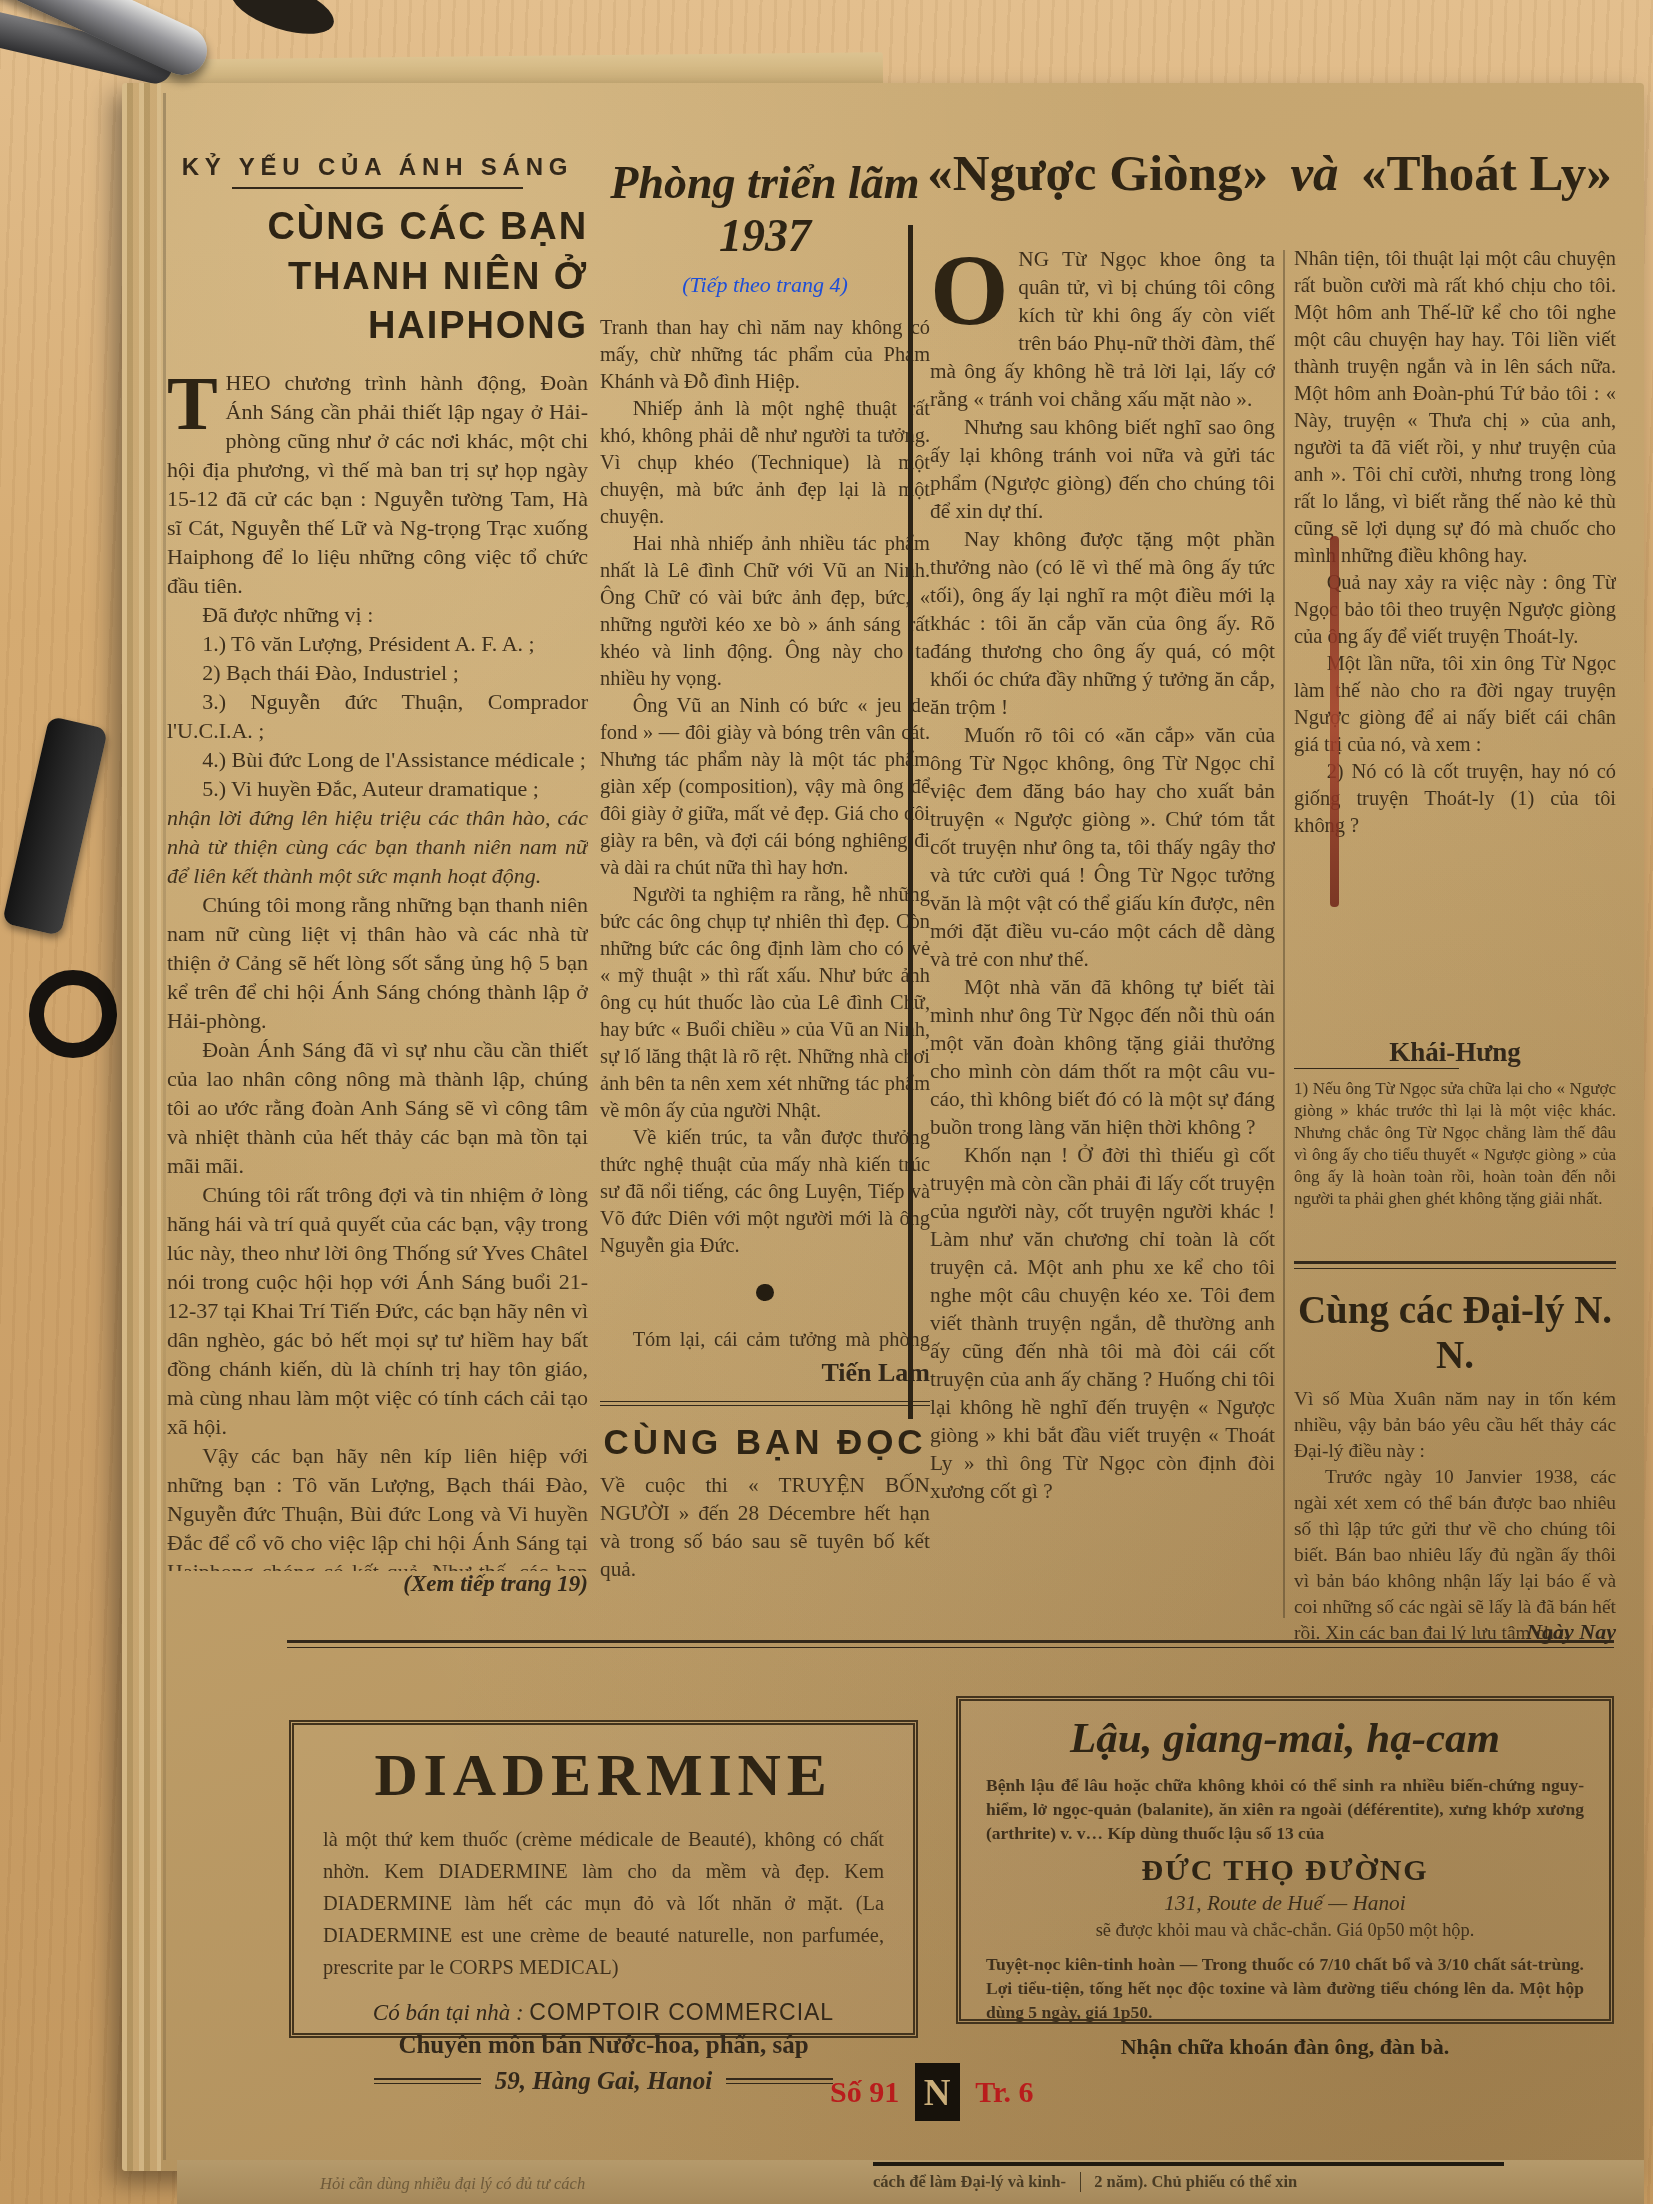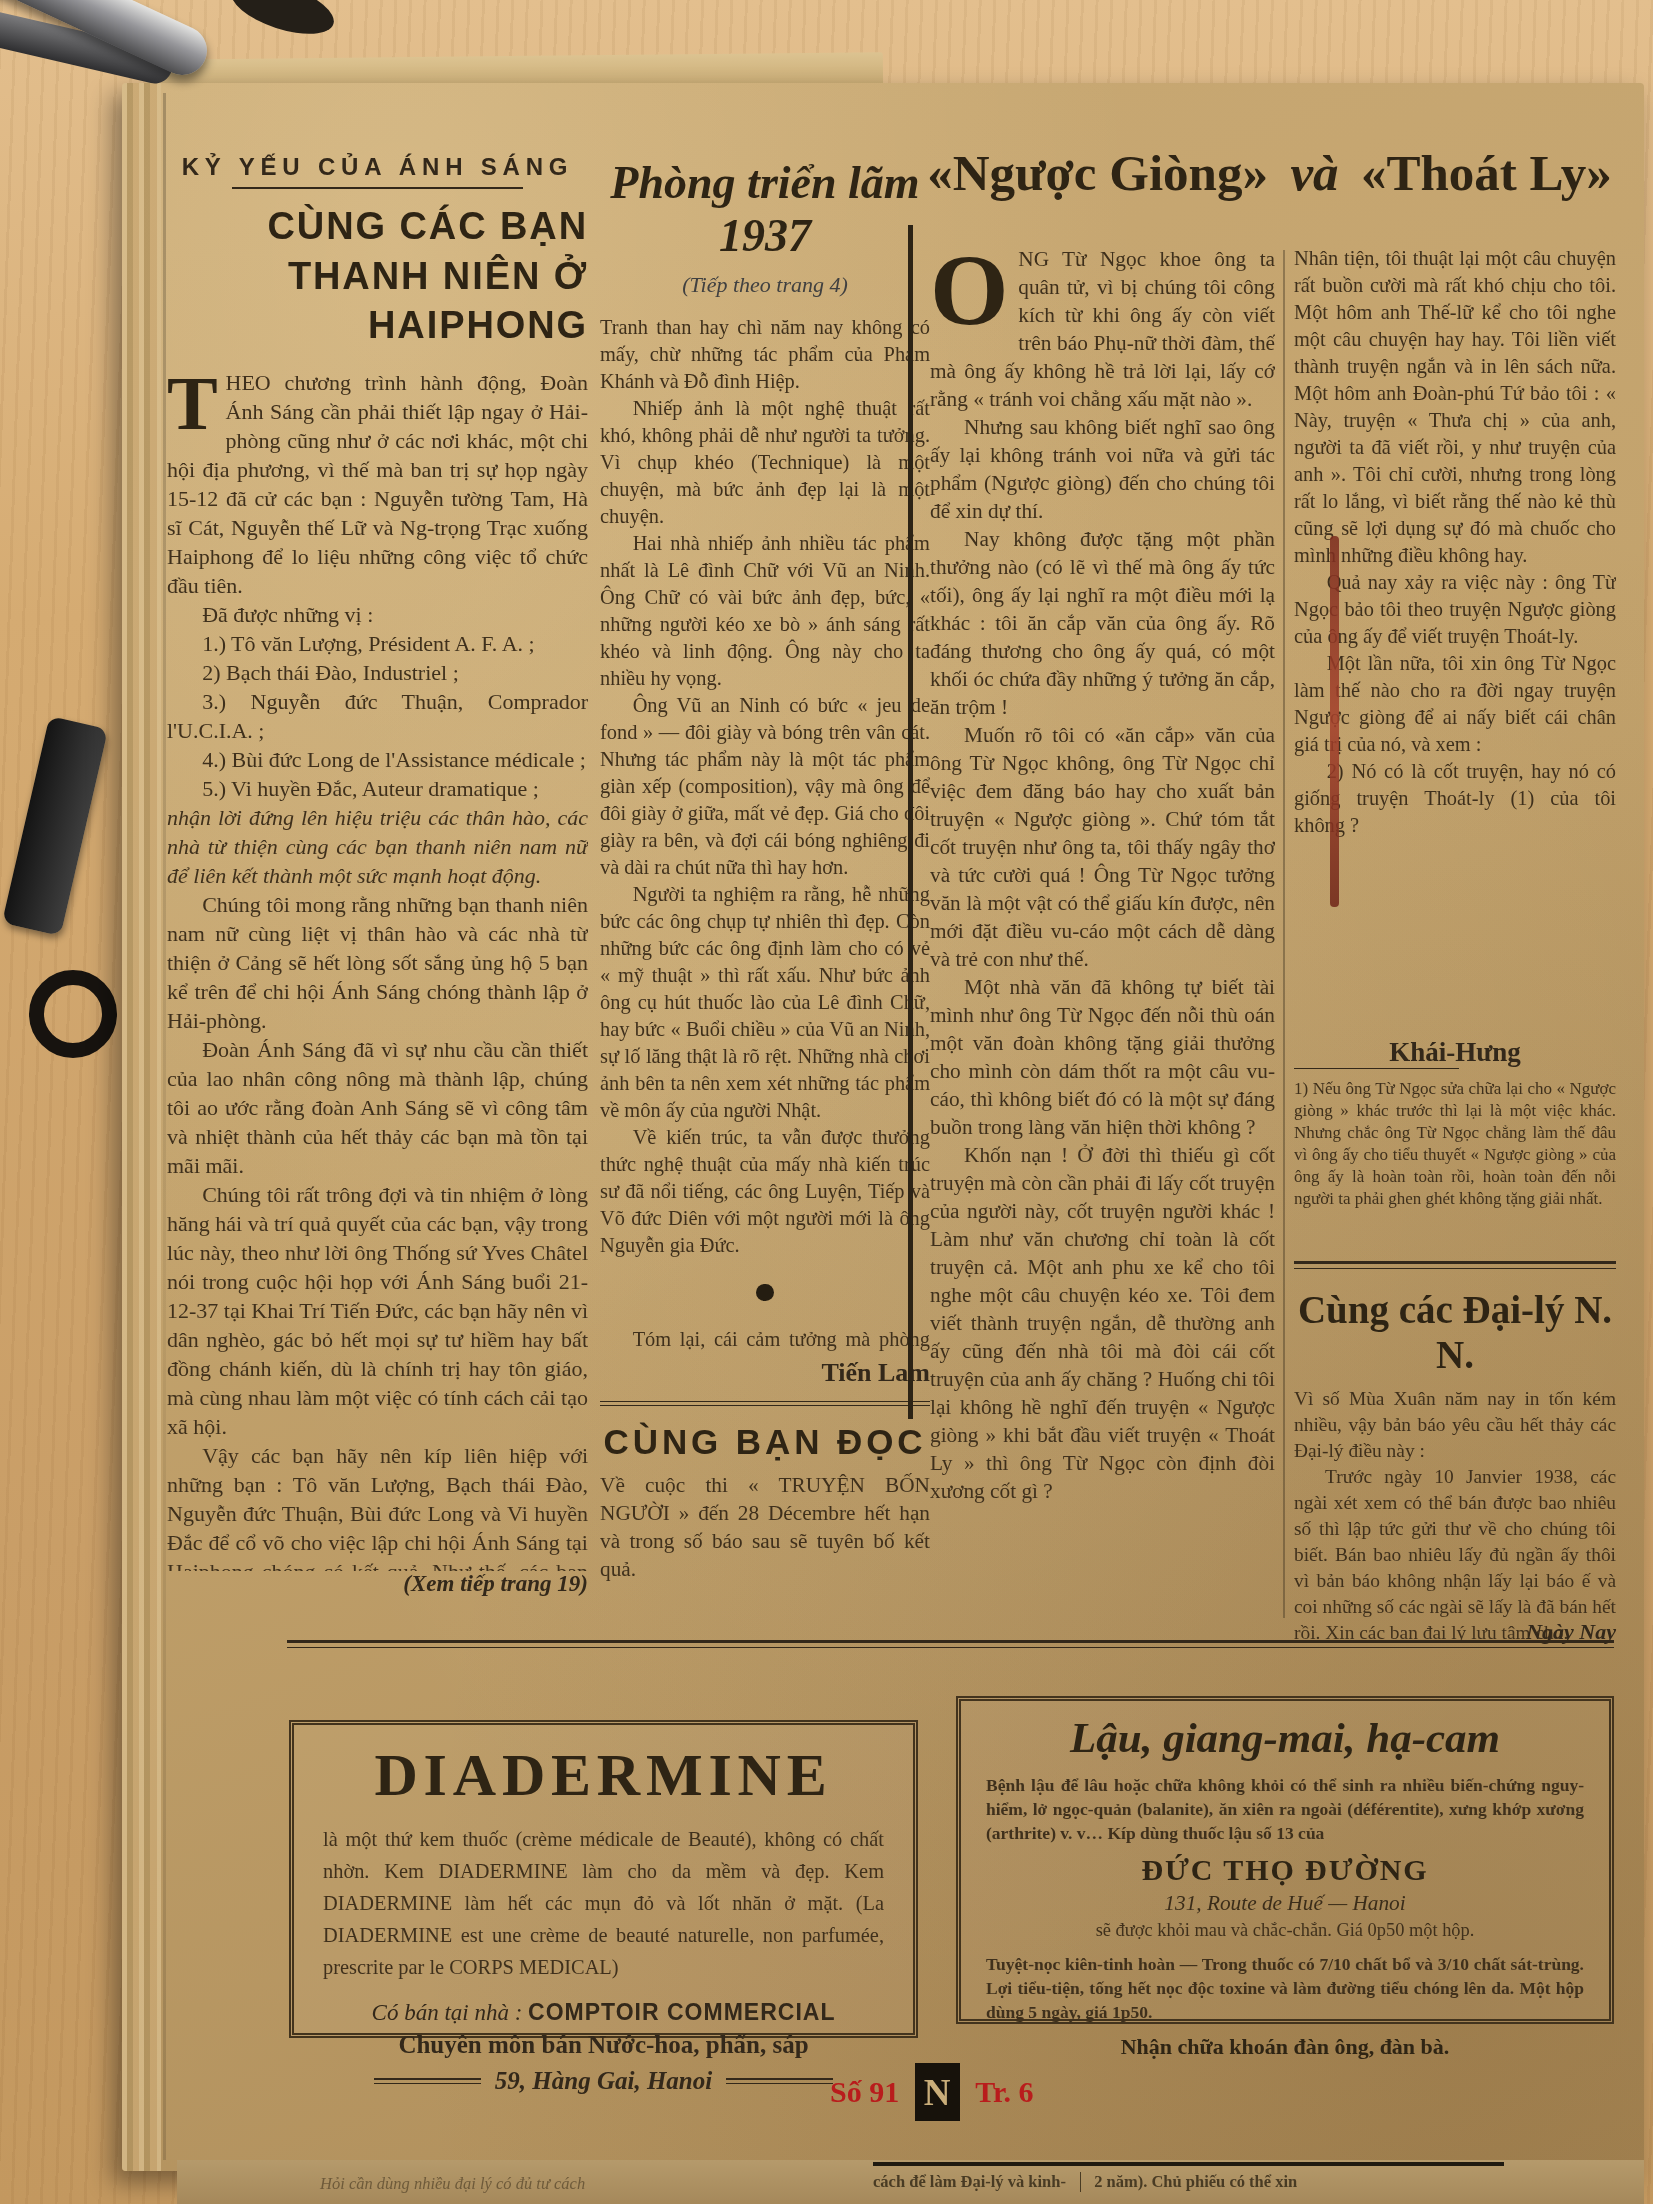--- a/index.html
+++ b/index.html
@@ -45,38 +45,38 @@
   .btxt p.ital{font-style:italic;}
   .dropcap{float:left;font-weight:bold;color:#2e2414;}
   .sig{text-align:right;font-weight:bold;color:#33281a;}
   .kicker{font-family:"Liberation Sans","DejaVu Sans",sans-serif;font-weight:700;
     letter-spacing:5.8px;font-size:24px;color:#33281a;text-align:center;}
   .kick-ul{width:291px;height:0;border-bottom:2.9px solid #33281a;margin:5.8px auto 0;}
   .c1title{font-family:"Liberation Sans","DejaVu Sans",sans-serif;font-weight:700;
     font-size:38px;line-height:1.3;text-align:right;color:#2e2414;letter-spacing:1.9px;}
   .c2title{font-style:italic;font-weight:bold;font-size:46px;line-height:1.15;
     text-align:center;color:#2e2414;}
-  .c2sub{font-style:italic;font-size:22px;text-align:center;color:#404040;margin-top:9.7px;}
+  .c2sub{font-style:italic;font-size:22px;text-align:center;color:#1d4ed8;margin-top:9.7px;}
   .headline{font-weight:bold;font-size:51px;text-align:center;color:#2e2414;white-space:nowrap;}
   .headline .mid{font-style:italic;font-weight:bold;padding:0 9.7px;}
   .ruledbl{border-top:3.9px solid #33281a;border-bottom:1.9px solid #33281a;height:3.9px;}
   .rulethin{border-top:1.9px solid #33281a;border-bottom:1px solid #33281a;height:2.9px;}
   .vrule{background:#2c2315;}
   .sepdot{width:17.5px;height:17.5px;border-radius:50%;background:#241d11;margin:25px auto;}
   .h-sans{font-family:"Liberation Sans","DejaVu Sans",sans-serif;font-weight:700;
     font-size:35px;letter-spacing:3.9px;text-align:center;color:#2e2414;}
   .h-serif{font-weight:bold;font-size:39px;text-align:center;color:#2e2414;}
   .fnrule{width:165px;border-top:1.9px solid #33281a;margin-bottom:9.7px;}
   
   .adbox{border:5.8px double #42331d;background:rgba(255,244,210,.05);}
   .ad1-title{font-weight:bold;font-size:60px;letter-spacing:5.8px;text-align:center;color:#2e2414;}
   .ad1-body{font-size:20.4px;line-height:32px;text-align:justify;color:#3f301c;margin-top:13.6px;}
   .ad1-seller{text-align:center;font-size:23px;margin-top:15.5px;color:#33281a;}
   .ad1-seller .lbl{font-style:italic;}
-  .ad1-seller .nm{font-family:"Liberation Sans","DejaVu Sans",sans-serif;font-weight:700;letter-spacing:1px;}
+  .ad1-seller .nm{font-family:"Liberation Sans","DejaVu Sans",sans-serif;font-weight:400;letter-spacing:1px;}
   .ad1-line2{text-align:center;font-weight:bold;font-size:25px;margin-top:5.8px;color:#33281a;}
   .ad1-addr{display:flex;align-items:center;justify-content:center;gap:13.6px;margin-top:7.8px;}
   .ad1-addr .rl{width:107px;border-top:2.9px double #33281a;height:2.9px;border-bottom:1px solid #33281a;}
   .ad1-addr .tx{font-style:italic;font-weight:bold;font-size:25px;color:#33281a;}
   .ad2-title{font-style:italic;font-weight:bold;font-size:43px;text-align:center;color:#2e2414;}
   .ad2-body{font-size:17.5px;font-weight:bold;line-height:24px;text-align:justify;color:#3f301c;margin-top:11.6px;}
   .ad2-store{font-weight:bold;font-size:30px;letter-spacing:1.9px;text-align:center;color:#2e2414;margin-top:7.8px;}
   .ad2-addr{font-style:italic;font-size:21.3px;text-align:center;color:#3b2d1a;margin-top:3.9px;}
   .ad2-line{font-size:18.4px;text-align:center;color:#3f301c;margin-top:3.9px;}
   .ad2-foot{font-weight:bold;font-size:22px;text-align:center;color:#2e2414;margin-top:9.7px;}

